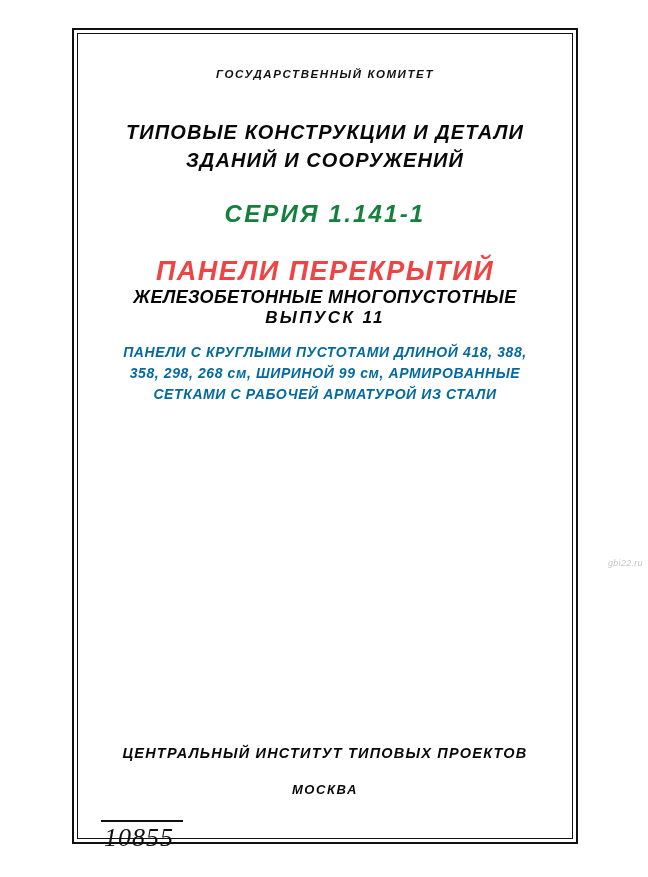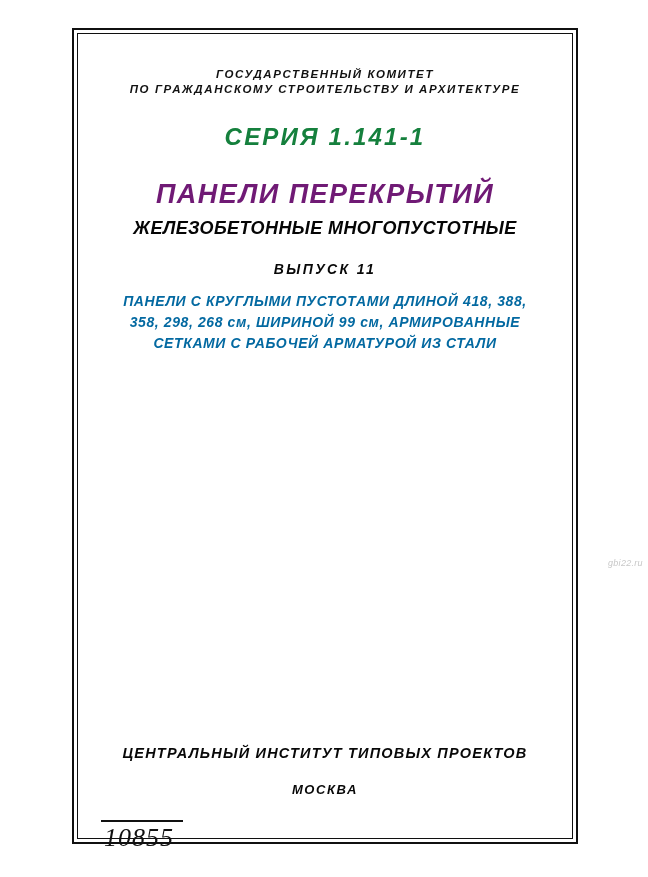--- a/index.html
+++ b/index.html
@@ -80,34 +80,32 @@
     font-weight: bold;
     letter-spacing: 2.2px;
     color: #15803d;
   }
 
   .subject {
     margin-top: 28px;
     font-size: 27px;
     font-weight: bold;
     letter-spacing: 1.5px;
-    color: #701a75;
+    color: #ef4444;
   }
 
   .subject-sub {
-    margin-top: 8px;
     font-size: 18px;
     font-weight: bold;
     letter-spacing: 0.4px;
     color: #050505;
   }
 
   .issue {
-    margin-top: 22px;
-    font-size: 14px;
+    font-size: 17px;
     font-weight: bold;
     letter-spacing: 2.4px;
     color: #080808;
   }
 
   .desc {
     margin-top: 14px;
     font-size: 14px;
     font-weight: bold;
     letter-spacing: 0.6px;
@@ -183,23 +181,26 @@
 
 <div class="page">
 
   <div class="border-outer"></div>
   <div class="border-inner"></div>
 
   <div class="content">
 
     <div class="ministry">
       <div>ГОСУДАРСТВЕННЫЙ  КОМИТЕТ</div>
-      <div>ПО ГРАЖДАНСКОМУ СТРОИТЕЛЬСТВУ И АРХИТЕКТУРЕ</div>
     </div>
 
+    <div class="title-main">
+      <div>ТИПОВЫЕ КОНСТРУКЦИИ И ДЕТАЛИ</div>
+      <div>ЗДАНИЙ И СООРУЖЕНИЙ</div>
+    </div>
 
     <div class="series">СЕРИЯ 1.141-1</div>
 
     <div class="subject">ПАНЕЛИ  ПЕРЕКРЫТИЙ</div>
     <div class="subject-sub">ЖЕЛЕЗОБЕТОННЫЕ МНОГОПУСТОТНЫЕ</div>
 
     <div class="issue">ВЫПУСК 11</div>
 
     <div class="desc">
       <div>ПАНЕЛИ С КРУГЛЫМИ ПУСТОТАМИ ДЛИНОЙ 418, 388,</div>

